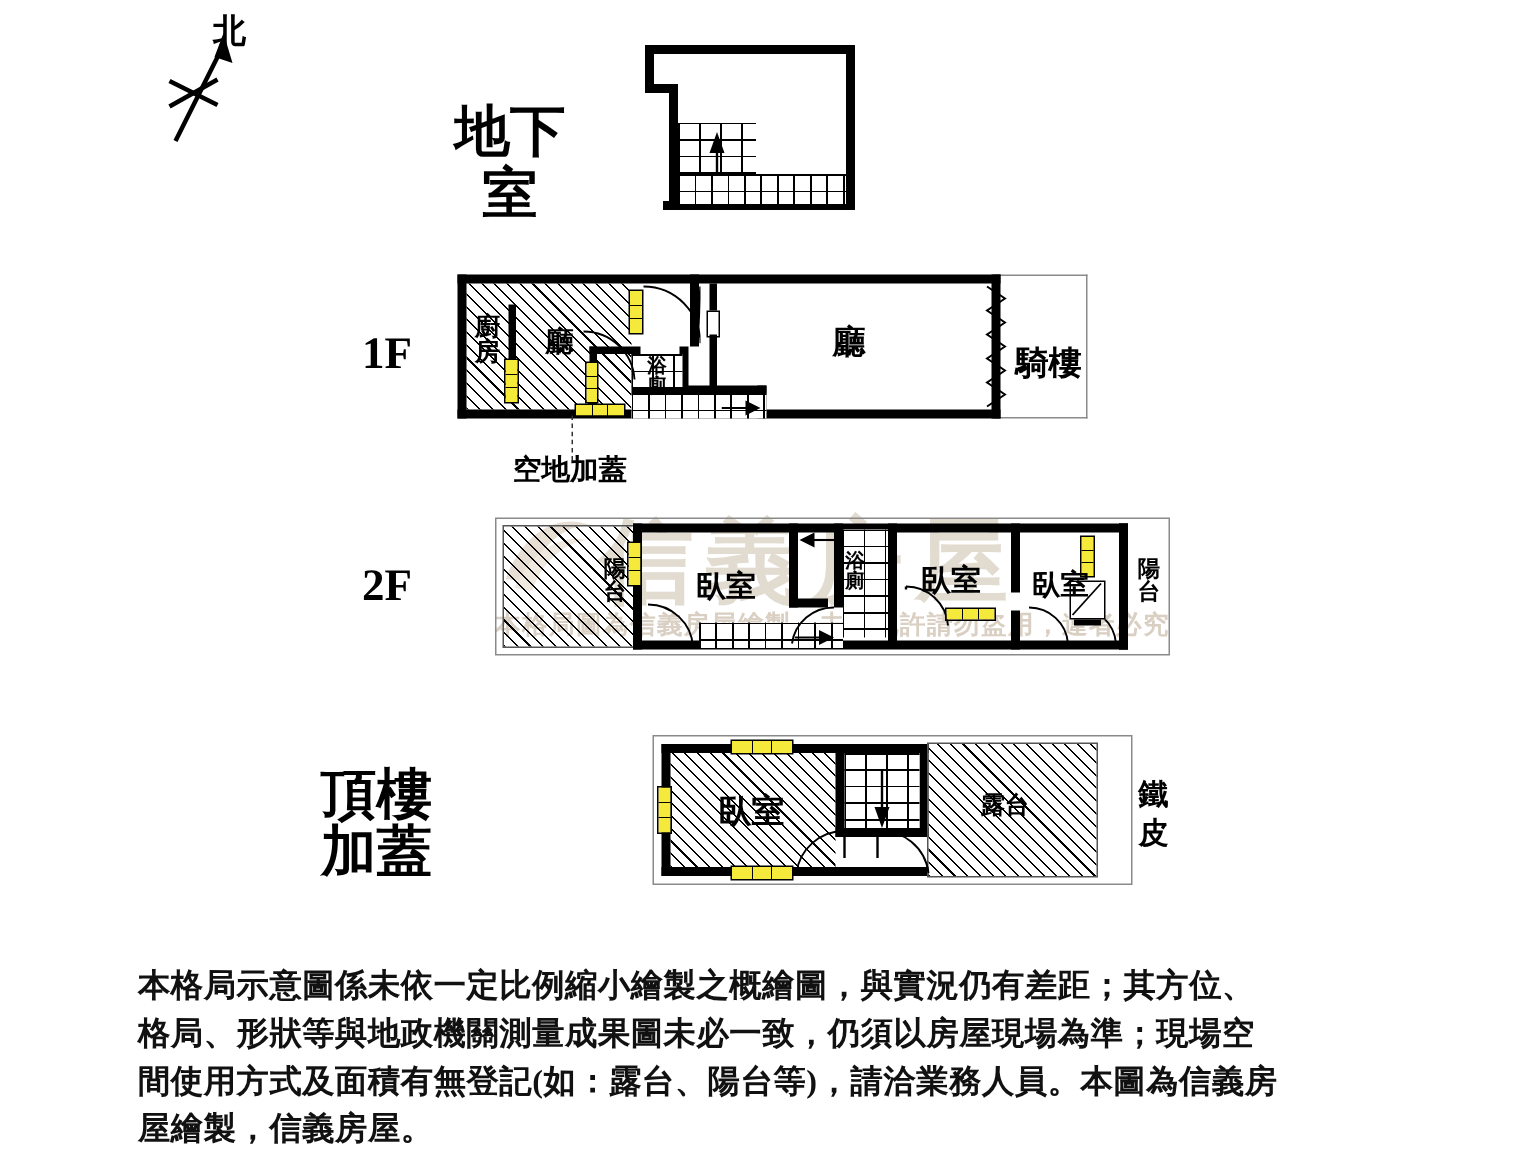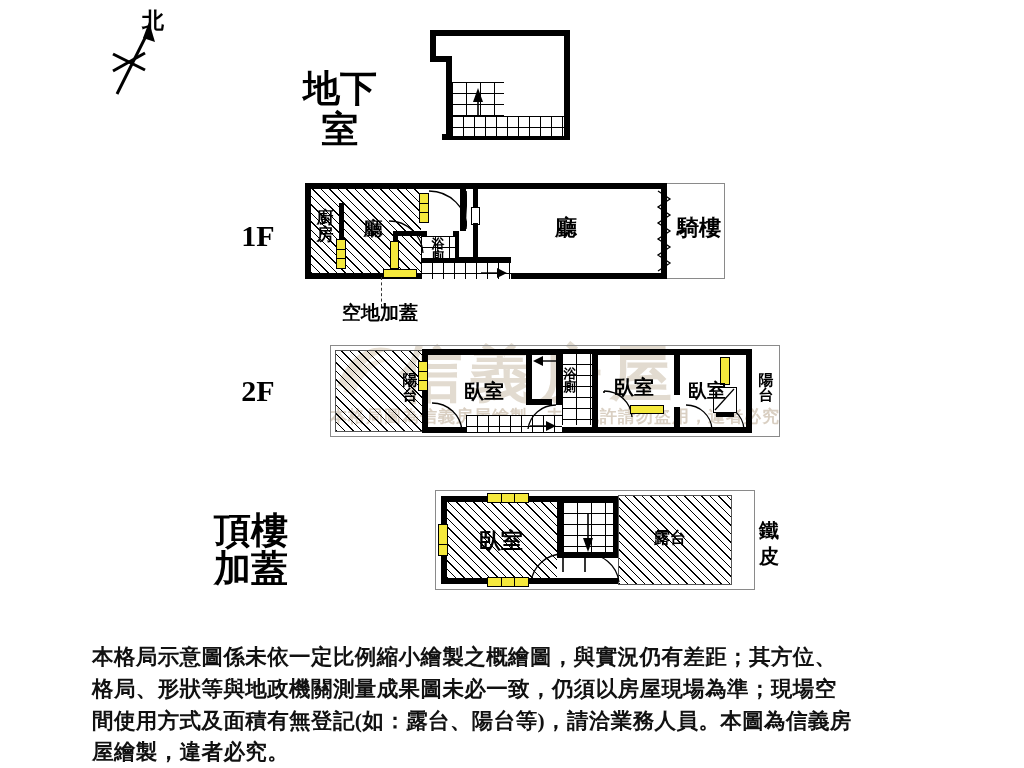--- a/index.html
+++ b/index.html
@@ -188,21 +188,21 @@
     <div class="abs" style="left:351px;top:6px;width:16px;height:84px;">
       <svg width="16" height="84" viewBox="0 0 16 84">
         <polyline points="2,2 14,10 2,18 14,26 2,34 14,42 2,50 14,58 2,66 14,74 2,82" fill="none" stroke="#000" stroke-width="1.3"></polyline>
       </svg>
     </div>
 
     <div class="abs rlabel two" style="left:10px;top:26px;width:20px;font-size:17px;">廚房</div>
     <div class="abs rlabel big" style="left:55px;top:36px;width:26px;">廳</div>
     <div class="abs rlabel two small" style="left:98px;top:54px;width:14px;font-size:13px;">浴廁</div>
     <div class="abs rlabel big" style="left:248px;top:34px;width:26px;font-size:22px;">廳</div>
-    <div class="abs rlabel" style="left:370px;top:34px;width:48px;font-size:22px;">騎樓</div>
+    <div class="abs rlabel" style="left:370px;top:48px;width:48px;font-size:22px;">騎樓</div>
   </div>
 
   <div class="abs leader" style="left:381px;top:277px;width:0px;height:30px;"></div>
   <div class="abs note-label" style="left:342px;top:300px;">空地加蓋</div>
 
   <div class="abs floor-label" style="left:228px;top:375px;width:60px;">2F</div>
 
   <div class="watermark" style="left:333px;top:336px;">
     <svg class="wm-logo" viewBox="0 0 64 64">
       <path d="M4,50 C16,18 40,6 60,14 C44,14 26,28 18,52 Z" fill="#e6ded2"></path>
@@ -342,16 +342,16 @@
 
     <div class="abs rlabel" style="left:36px;top:40px;width:60px;font-size:22px;">臥室</div>
     <div class="abs rlabel" style="left:204px;top:40px;width:62px;font-size:16px;">露台</div>
   </div>
   <div class="abs rlabel two" style="left:758px;top:518px;width:22px;font-size:20px;line-height:1.28;">鐵皮</div>
 
   <div class="disclaimer" style="left:92px;top:642px;">
     <div>本格局示意圖係未依一定比例縮小繪製之概繪圖，與實況仍有差距；其方位、</div>
     <div>格局、形狀等與地政機關測量成果圖未必一致，仍須以房屋現場為準；現場空</div>
     <div>間使用方式及面積有無登記(如：露台、陽台等)，請洽業務人員。本圖為信義房</div>
-    <div>屋繪製，違者必究。</div>
+    <div>屋繪製，信義房屋。</div>
   </div>
 
 </div>
 
 </body></html>

